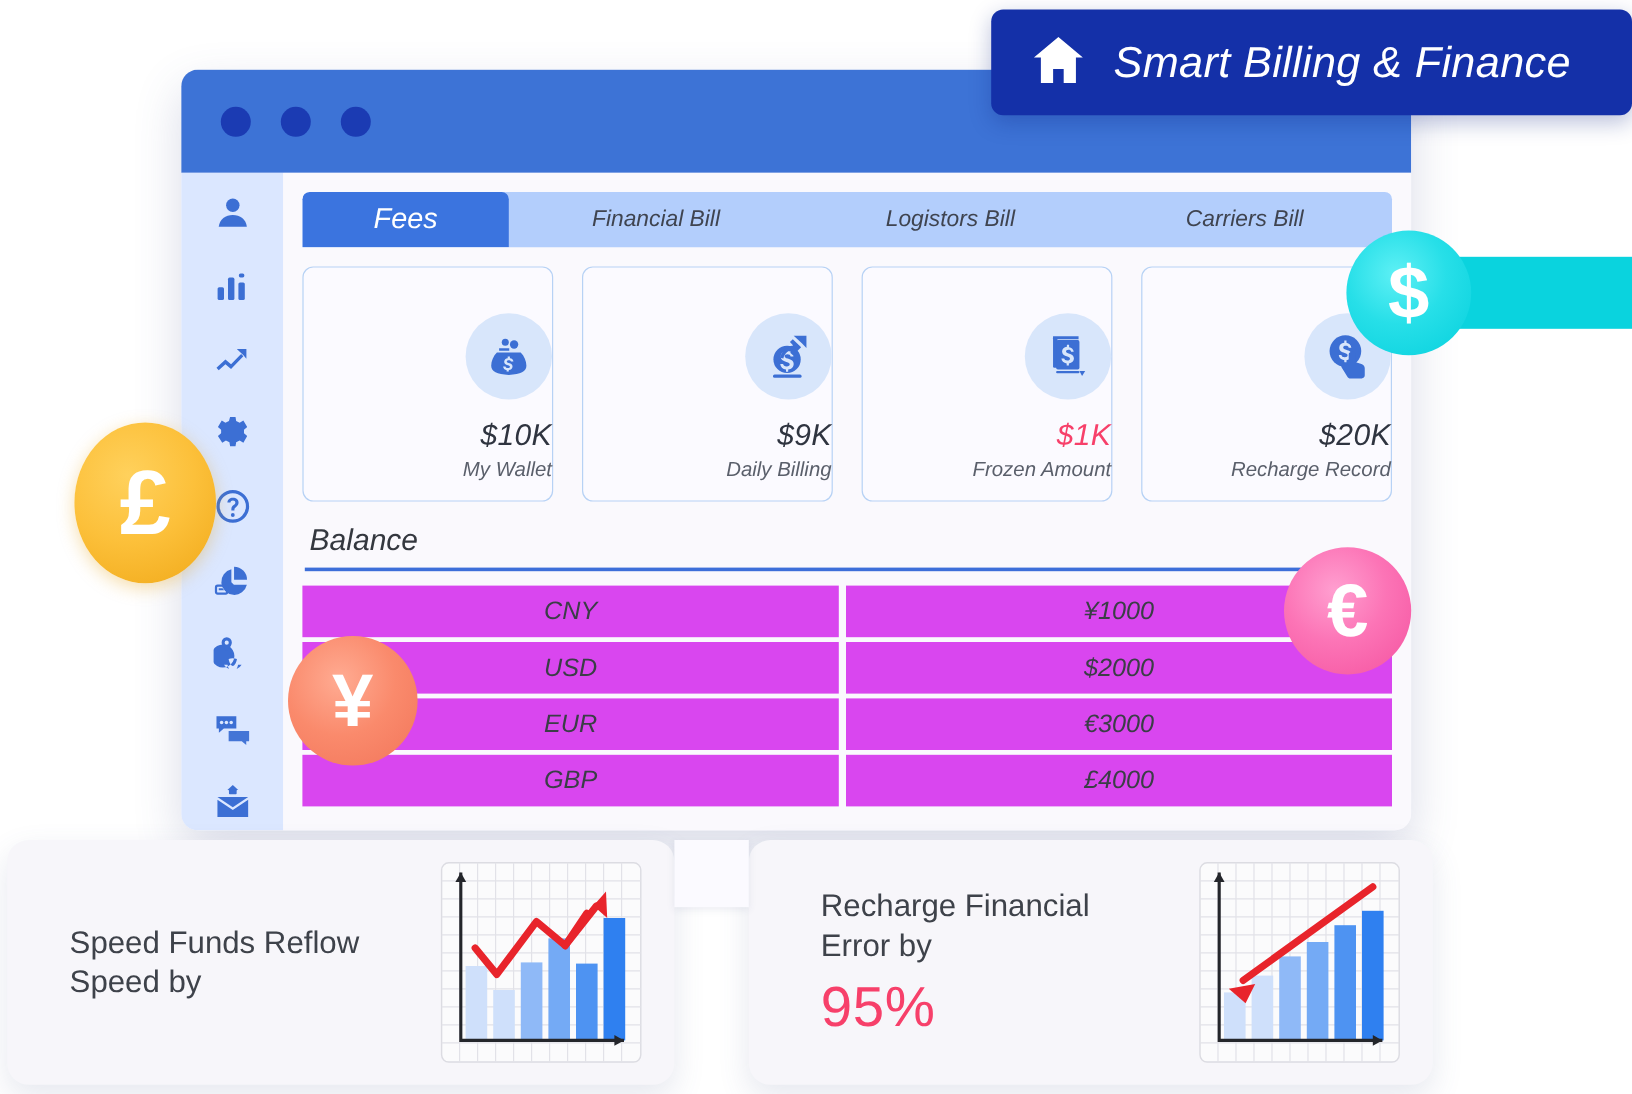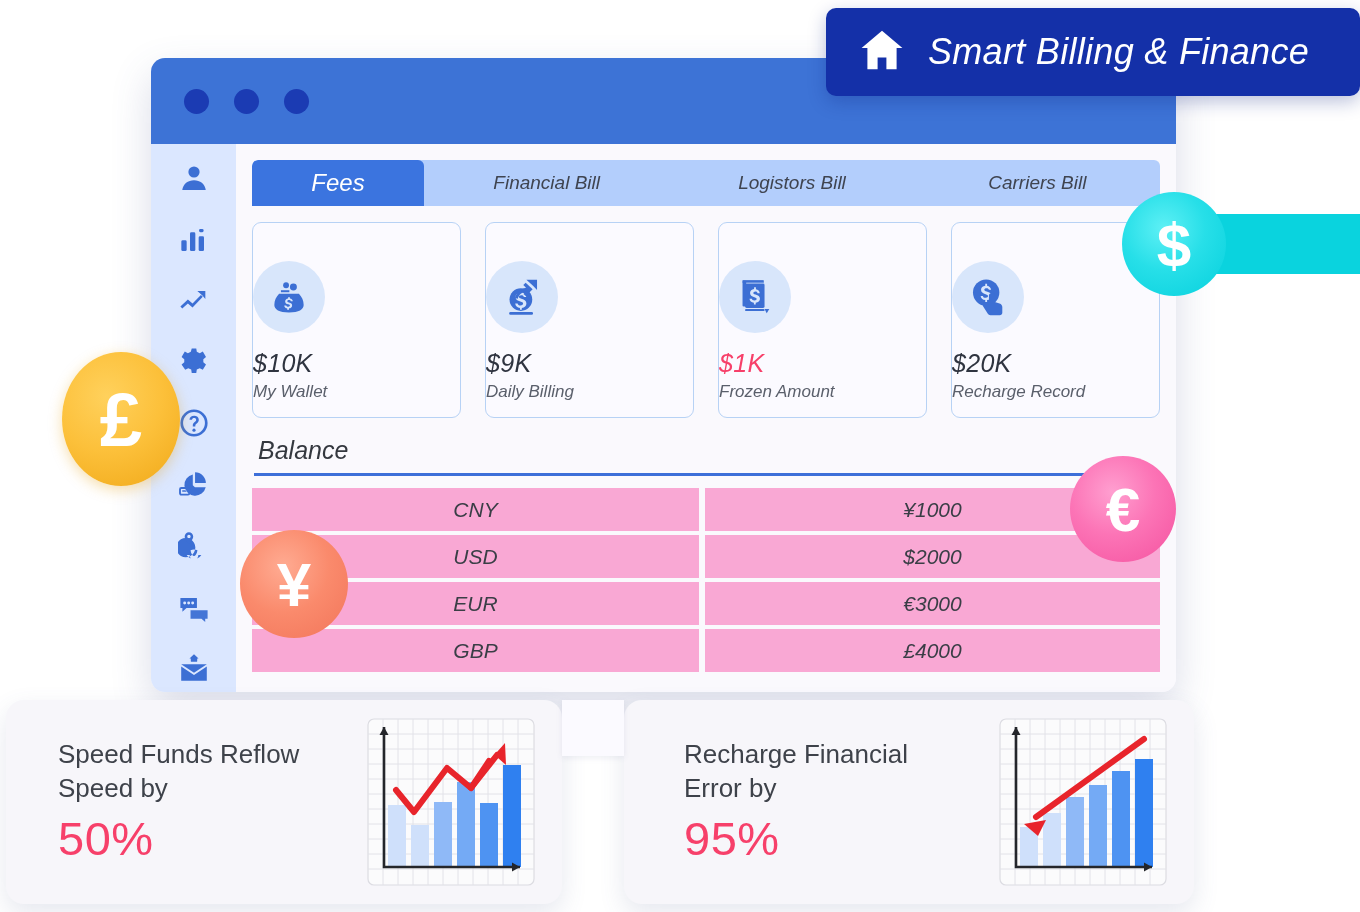--- a/index.html
+++ b/index.html
@@ -53,40 +53,40 @@
   .tab.active {
     background: #3b74df; color: #fff; font-size: 24px;
     border-radius: 6px 6px 0 0; flex: 0 0 172px;
   }
 
   
   .cards { display: flex; gap: 24px; margin-top: 16px; }
   .card {
     flex: 1; height: 196px; background: #fbfaff;
     border: 1.5px solid #b7d2f5; border-radius: 9px;
-    display: flex; flex-direction: column; align-items: flex-start;
+    display: flex; flex-direction: column; align-items: flex-end;
     justify-content: center; padding-top: 22px;
   }
   .card-ico-wrap {
     width: 72px; height: 72px; border-radius: 50%;
     background: #d8e6fb; display: flex; align-items: center; justify-content: center;
     margin-bottom: 16px;
   }
   .card-ico-wrap svg { width: 44px; height: 44px; fill: #3c6fd4; }
   .card-val { font-size: 25px; color: #2f3440; letter-spacing: .3px; }
   .card-val.pink { color: #f7406a; }
   .card-lbl { font-size: 17px; color: #5a5f6b; margin-top: 4px; }
 
   
   .bal-title { font-size: 25px; color: #34383f; margin: 18px 0 8px 6px; }
   .bal-rule { height: 3px; background: #3d6fd9; margin: 0 2px 12px 2px; }
   .bal-table { display: flex; flex-direction: column; gap: 4px; }
   .bal-row { display: flex; gap: 6px; }
   .bal-cell {
-    background: #f9a8d4; height: 43px;
+    background: #d946ef; height: 43px;
     display: flex; align-items: center; justify-content: center;
     font-size: 21px; color: #3a3e46;
   }
   .bal-cell.cur { flex: 0 0 447px; }
   .bal-cell.amt { flex: 1; }
 
   
   .badge {
     position: absolute; border-radius: 50%;
     display: flex; align-items: center; justify-content: center;
@@ -345,21 +345,20 @@
   <div class="badge badge-usd">$</div>
   <div class="badge badge-eur">€</div>
   <div class="badge badge-cny">¥</div>
 
   <div class="notch"></div>
 
   <div class="bottom-card bc-left">
     <div class="bc-text">
       <div class="bc-head">Speed Funds Reflow</div>
       <div class="bc-head">Speed by</div>
-      <div class="bc-pct">50%</div>
     </div>
     <div class="bc-chart">
       <svg viewBox="0 0 170 170">
         <rect x="2" y="2" width="166" height="166" rx="6" fill="#fbfbfc" stroke="#dcdce2" stroke-width="1.2"></rect>
         <g stroke="#e2e2e8" stroke-width="1">
           <path d="M17 2v166M32 2v166M47 2v166M62 2v166M77 2v166M92 2v166M107 2v166M122 2v166M137 2v166M152 2v166"></path>
           <path d="M2 17h166M2 32h166M2 47h166M2 62h166M2 77h166M2 92h166M2 107h166M2 122h166M2 137h166M2 152h166"></path>
         </g>
         <rect x="22" y="88" width="18" height="62" fill="#cfe0fb"></rect>
         <rect x="45" y="108" width="18" height="42" fill="#cfe0fb"></rect>

